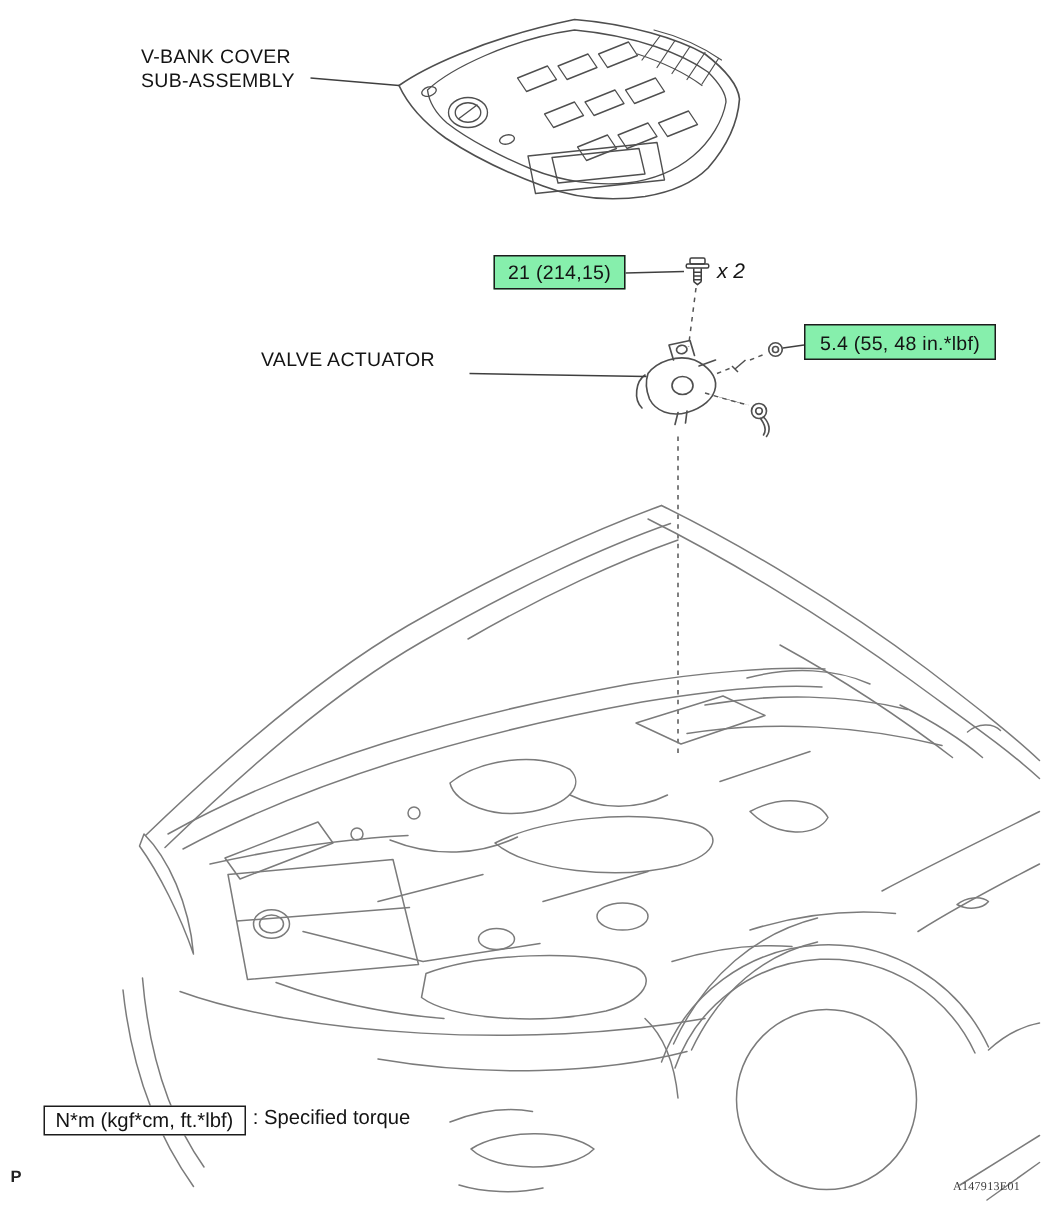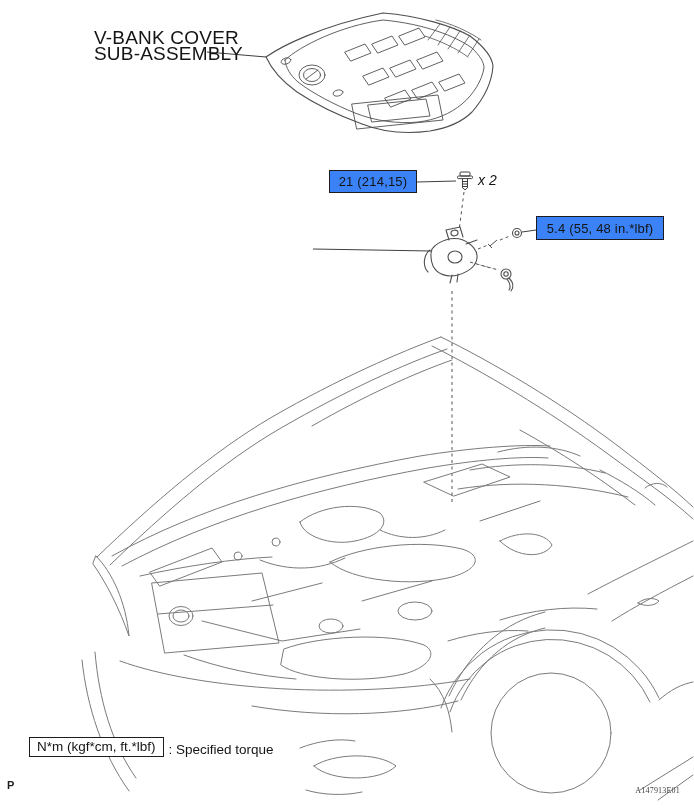--- a/index.html
+++ b/index.html
@@ -1,28 +1,28 @@
 <!DOCTYPE html>
 <html><head>
 <meta charset="utf-8">
 <style>
   html,body{margin:0;padding:0;background:#fff;}
   .page{
     position:relative;width:694px;height:808px;background:#fff;
     overflow:hidden;font-family:"Liberation Sans",sans-serif;color:#111;
   }
   .art{position:absolute;left:0;top:0;width:694px;height:808px;}
-  .lbl{position:absolute;font-size:19px;line-height:16px;letter-spacing:.2px;color:#141414;white-space:nowrap;}
+  .lbl{position:absolute;font-size:13px;line-height:16px;letter-spacing:.2px;color:#141414;white-space:nowrap;}
   .torque-box{
     position:absolute;display:flex;align-items:center;justify-content:center;
-    border:1.6px solid #1c1c1c;background:#3b82f6;font-size:13px;letter-spacing:.2px;
+    border:1.6px solid #1c1c1c;background:#86efac;font-size:13px;letter-spacing:.2px;
     color:#141414;white-space:nowrap;
   }
   .plain{position:absolute;font-size:14px;color:#141414;white-space:nowrap;font-style:italic;}
-  .legend{position:absolute;display:flex;align-items:flex-end;gap:5px;font-size:13.5px;color:#141414;}
+  .legend{position:absolute;display:flex;align-items:flex-start;gap:5px;font-size:13.5px;color:#141414;}
   .legend .unit{border:1.6px solid #1c1c1c;padding:1px 7px 2px 7px;background:#fff;white-space:nowrap;}
   .page-marker{position:absolute;font-size:11px;font-weight:600;color:#222;}
   .fig-code{position:absolute;font-size:8px;letter-spacing:.2px;color:#3c3c3c;font-family:Liberation Serif, serif;}
   svg *{vector-effect:non-scaling-stroke;}
 </style>
 </head>
 <body>
 
 <div class="page">
 
@@ -210,20 +210,21 @@
     <div>SUB-ASSEMBLY</div>
   </div>
 
   <div class="torque-box" style="left:329px;top:170px;width:86px;height:21px">
     <span>21 (214,15)</span>
   </div>
 
   <div class="plain" style="left:478px;top:172px">x 2</div>
 
   <div class="lbl" style="left:174px;top:232px">
+    <div>VALVE ACTUATOR</div>
   </div>
 
   <div class="torque-box" style="left:536px;top:216px;width:126px;height:22px">
     <span>5.4 (55, 48 in.*lbf)</span>
   </div>
 
   <div class="legend" style="left:29px;top:737px">
     <span class="unit">N*m (kgf*cm, ft.*lbf)</span>
     <span>: Specified torque</span>
   </div>

